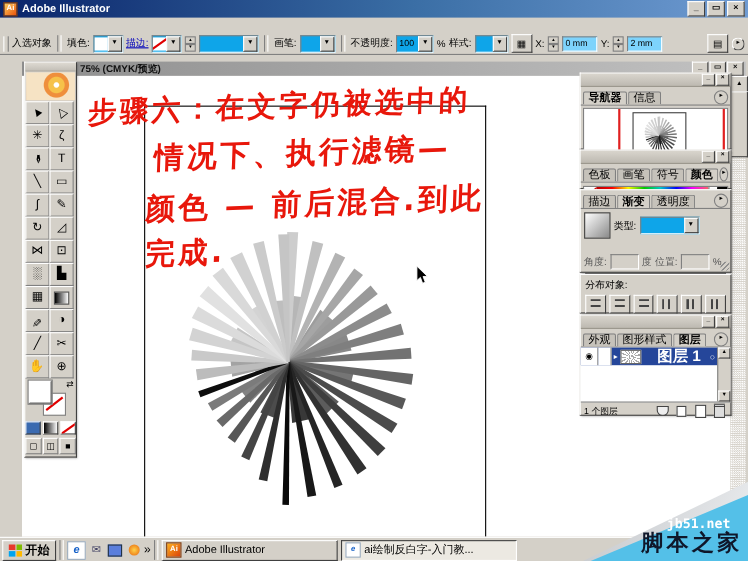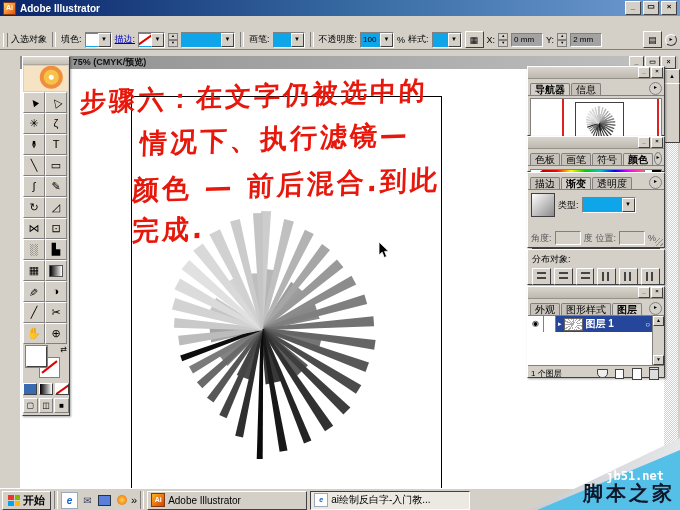--- a/index.html
+++ b/index.html
@@ -1,18 +1,18 @@
 <!DOCTYPE html>
 <html><head>
 <meta charset="utf-8">
 <style>
   html,body{margin:0;padding:0}
   .screen{position:relative;width:680px;height:510px;background:#d4d0c8;font-family:"Liberation Sans",sans-serif;font-size:11px;color:#000;overflow:hidden}
   .raised{background:#d4d0c8;border:1px solid;border-color:#fff #404040 #404040 #fff}
-  .sunken{background:#a3a3a3;border:1px solid;border-color:#808080 #fff #fff #808080}
+  .sunken{background:#7dd3fc;border:1px solid;border-color:#808080 #fff #fff #808080}
 
   
   .titlebar{position:absolute;left:0;top:0;right:0;height:16px;background:linear-gradient(90deg,#0a246a,#3a6ea5 55%,#6f9bd2);display:flex;align-items:center;gap:4px;padding-left:3px;color:#fff;font-weight:bold;font-size:10px}
   .appicon{width:11px;height:11px;background:linear-gradient(135deg,#ffcf5e,#e8500a);border:1px solid #803c10;color:#fff;font-size:7px;line-height:10px;text-align:center;font-weight:bold}
   .winbtns{margin-left:auto;display:flex;gap:2px;padding-right:3px}
   .wbtn{width:14px;height:12px;font-size:8px;line-height:10px;text-align:center;font-weight:bold;color:#000}
 
   
   .menubar{position:absolute;top:16px;left:0;right:0;height:14px;background:#d4d0c8;display:flex;align-items:center;padding-left:4px;font-size:10px}
   .menuitem{padding:0 6px;white-space:nowrap}
@@ -92,21 +92,21 @@
   .dirow{display:flex;gap:3px;padding:1px 4px 4px}
   .dib{width:17px;height:15px;display:flex;align-items:center;justify-content:center}
   .ic-h{width:9px;height:9px;background:repeating-linear-gradient(#444 0 2px,transparent 2px 5px)}
   .ic-v{width:9px;height:9px;background:repeating-linear-gradient(90deg,#444 0 2px,transparent 2px 5px)}
   .laylist{position:relative;margin:0;height:49px;background:#fff;border-bottom:1px solid #808080}
   .layrow{position:absolute;left:0;top:0;right:11px;height:16px;background:#25469a;display:flex;align-items:center;color:#fff}
   .eyecell{width:15px;height:16px;background:#fff;border-right:1px solid #808080;color:#000;font-size:8px;text-align:center;line-height:15px}
   .lockcell{width:11px;height:16px;background:#fff;border-right:1px solid #808080}
   .exparrow{font-size:7px;padding:0 2px;color:#fff}
   .laythumb{width:17px;height:11px;background:#fff;border:1px solid #666;background-image:repeating-conic-gradient(#aaa 0 9deg,#fff 9deg 24deg)}
-  .layname{font-size:10px;font-weight:bold;padding-left:3px}
+  .layname{font-size:14px;font-weight:bold;padding-left:15px}
   .laytarget{margin-left:auto;padding-right:3px;font-size:8px}
   .layscroll{position:absolute;right:0;top:0;bottom:0;width:11px;background:#d4d0c8;border-left:1px solid #808080;font-size:5px;text-align:center}
   .laybottom{display:flex;align-items:center;height:15px;padding:0 3px;font-size:8px;gap:2px}
   .lbico{width:15px;height:13px;display:flex;align-items:center;justify-content:center}
   .ic-mask{width:9px;height:7px;border:1px solid #444;border-radius:0 0 5px 5px;background:#eee}
   .ic-page{width:8px;height:10px;border:1px solid #444;background:#fff}
   .ic-pagesm{width:7px;height:8px;border:1px solid #444;background:#fff}
   .ic-trash{width:8px;height:9px;border:1px solid #444;border-top:3px double #444;background:#ddd}
 
   

